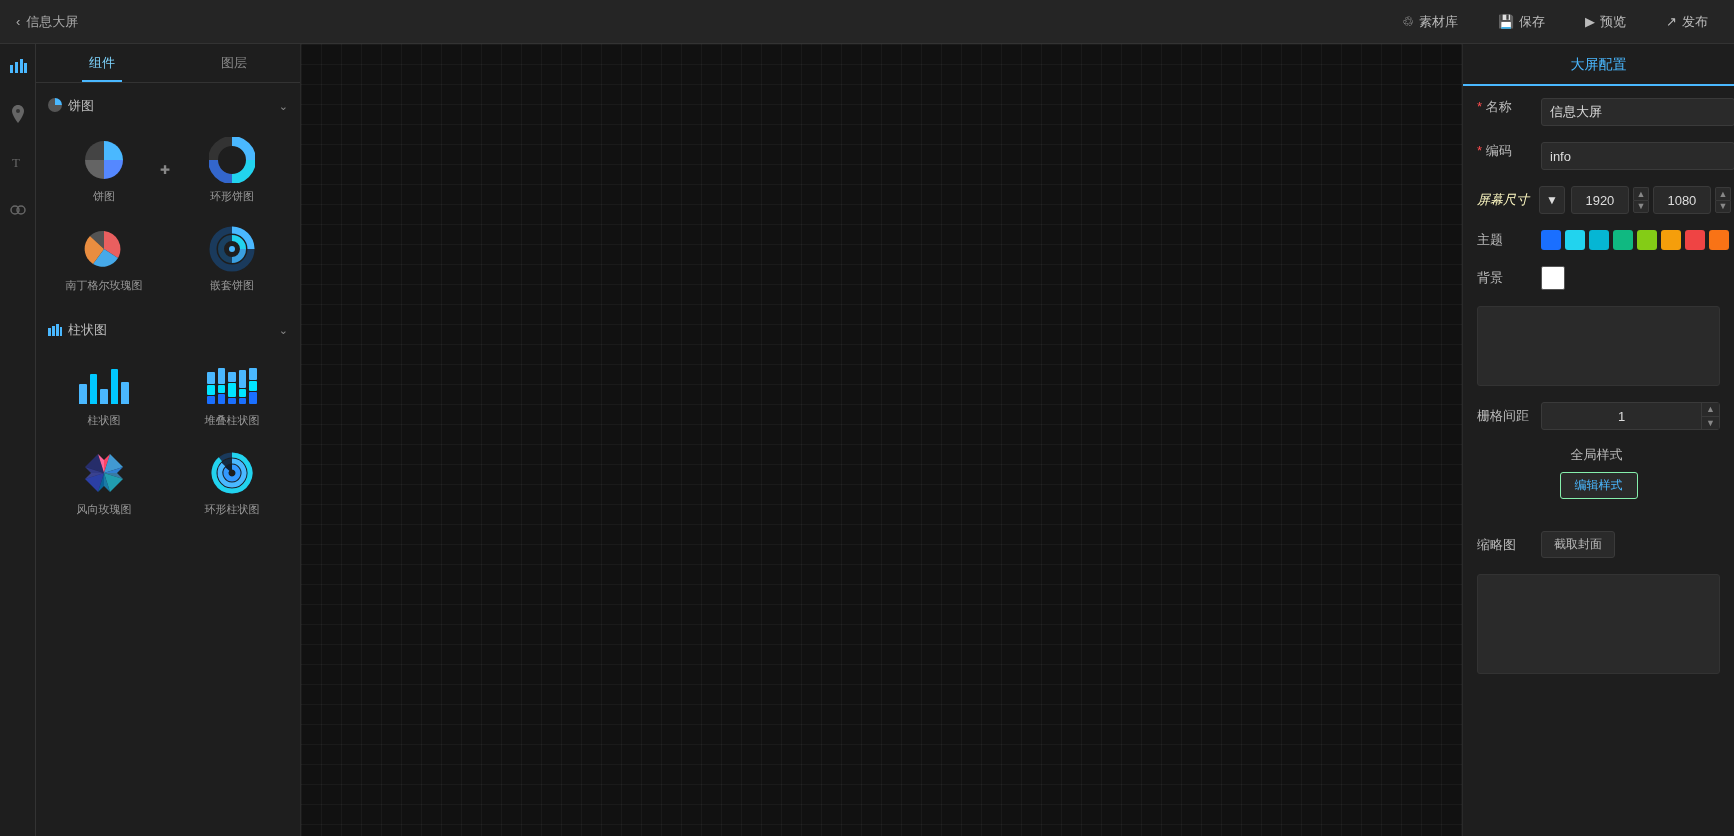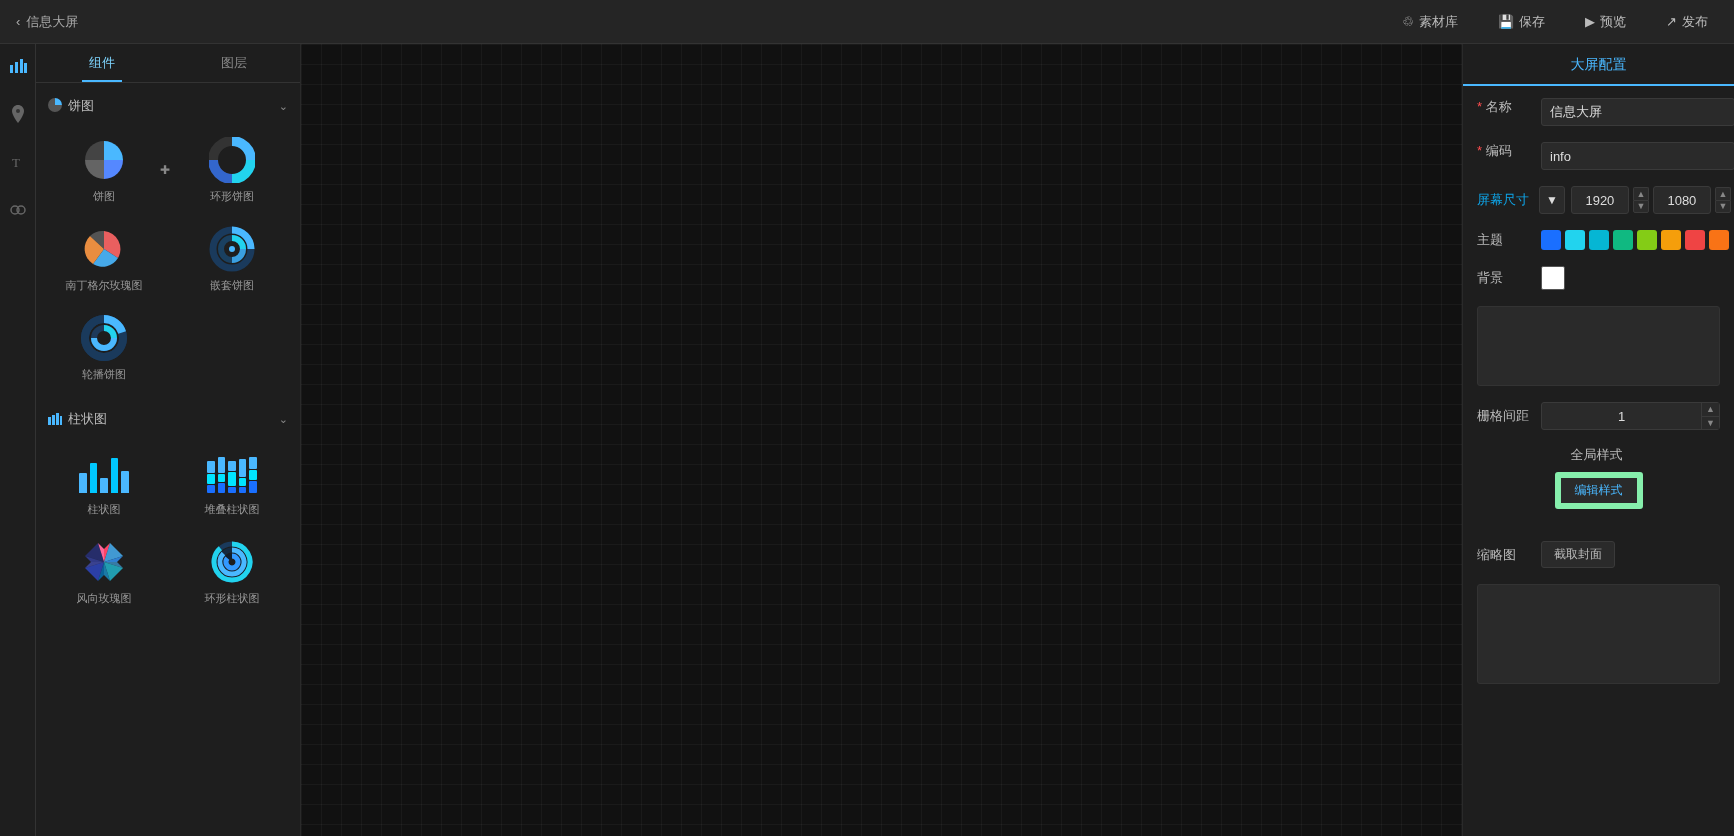--- a/index.html
+++ b/index.html
@@ -388,23 +388,24 @@
       outline: none;
     }
 
     .screen-size-row {
       display: flex;
       align-items: center;
       margin-bottom: 16px;
       gap: 6px;
     }
     .screen-size-label {
-      color: #0ea5e9;
+      color: #fef9c3;
       font-size: 13px;
       min-width: 56px;
+      font-style: italic;
     }
     .size-dropdown {
       background: #2a2a2a;
       border: 1px solid #3a3a3a;
       color: #ddd;
       font-size: 12px;
       padding: 4px 6px;
       border-radius: 3px;
       height: 28px;
       cursor: pointer;
@@ -495,21 +496,21 @@
     .style-row {
       display: flex;
       align-items: center;
       margin-bottom: 32px;
       gap: 8px;
       flex-direction: column;
     }
     .style-label { color: #bbb; font-size: 13px; min-width: 56px; }
     .style-btn {
       background: #2a2a2a;
-      border: 6px solid #86efac;
+      border: 1px solid #86efac;
       color: #4ab8ff;
       font-size: 12px;
       padding: 4px 14px;
       border-radius: 3px;
       cursor: pointer;
     }
 
     .thumbnail-row {
       display: flex;
       align-items: center;
@@ -699,33 +700,20 @@
               <path d="M23 4 A19 19 0 0 1 42 23" fill="none" stroke="#4ab8ff" stroke-width="7"></path>
               <circle cx="23" cy="23" r="11" fill="none" stroke="#1a4060" stroke-width="6"></circle>
               <path d="M23 12 A11 11 0 0 1 34 23" fill="none" stroke="#22d3ee" stroke-width="6"></path>
               <path d="M34 23 A11 11 0 0 1 23 34" fill="none" stroke="#3a9fe0" stroke-width="6"></path>
               <circle cx="23" cy="23" r="3" fill="#4ab8ff"></circle>
             </svg>
           </div>
           <span class="widget-label">嵌套饼图</span>
         </div>
 
-        <div class="widget-item">
-          <div class="widget-preview">
-            <svg viewBox="0 0 46 46" width="46" height="46">
-              <circle cx="23" cy="23" r="19" fill="none" stroke="#1a3a5c" stroke-width="8"></circle>
-              <path d="M23 4 A19 19 0 1 1 22.99 4" fill="none" stroke="#1a3a5c" stroke-width="8"></path>
-              <path d="M23 4 A19 19 0 0 1 42 23" fill="none" stroke="#4ab8ff" stroke-width="8" stroke-dasharray="24 60"></path>
-              <circle cx="23" cy="23" r="10" fill="none" stroke="#1e3a5a" stroke-width="6"></circle>
-              <path d="M23 13 A10 10 0 0 1 33 23" fill="none" stroke="#22d3ee" stroke-width="6"></path>
-              <path d="M33 23 A10 10 0 0 1 13 23" fill="none" stroke="#4ab8ff" stroke-width="6"></path>
-            </svg>
-          </div>
-          <span class="widget-label">轮播饼图</span>
-        </div>
       </div>
 
       <div class="category-header" style="margin-top:8px;">
         <div class="category-title">
           <span class="category-icon">
             <svg width="14" height="14" viewBox="0 0 14 14">
               <rect x="0" y="6" width="3" height="8" fill="#4ab8ff"></rect>
               <rect x="4" y="4" width="3" height="10" fill="#4ab8ff"></rect>
               <rect x="8" y="2" width="3" height="12" fill="#4ab8ff"></rect>
               <rect x="12" y="5" width="2" height="9" fill="#4ab8ff"></rect>

